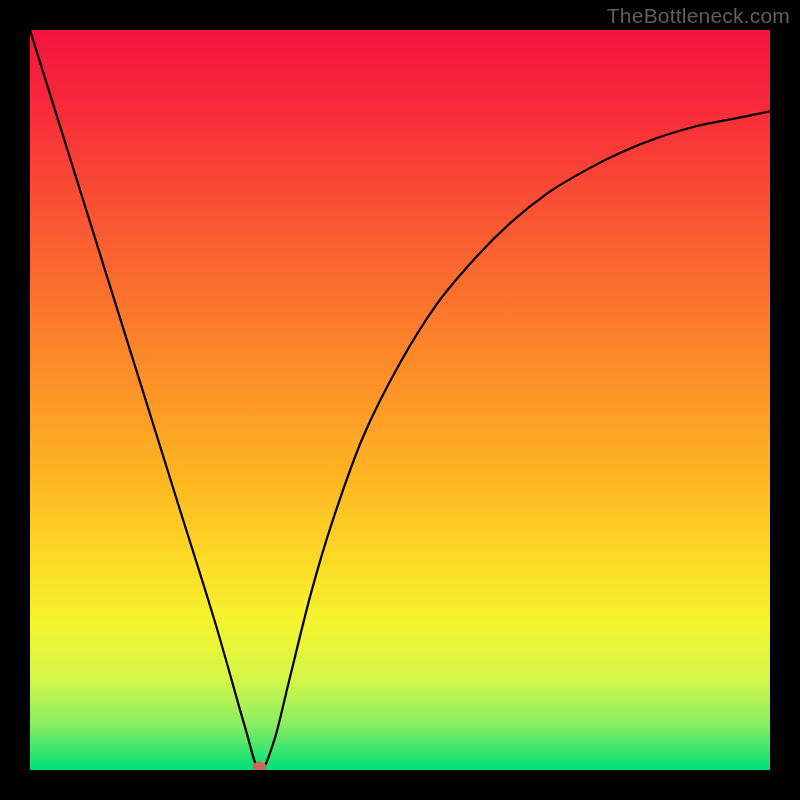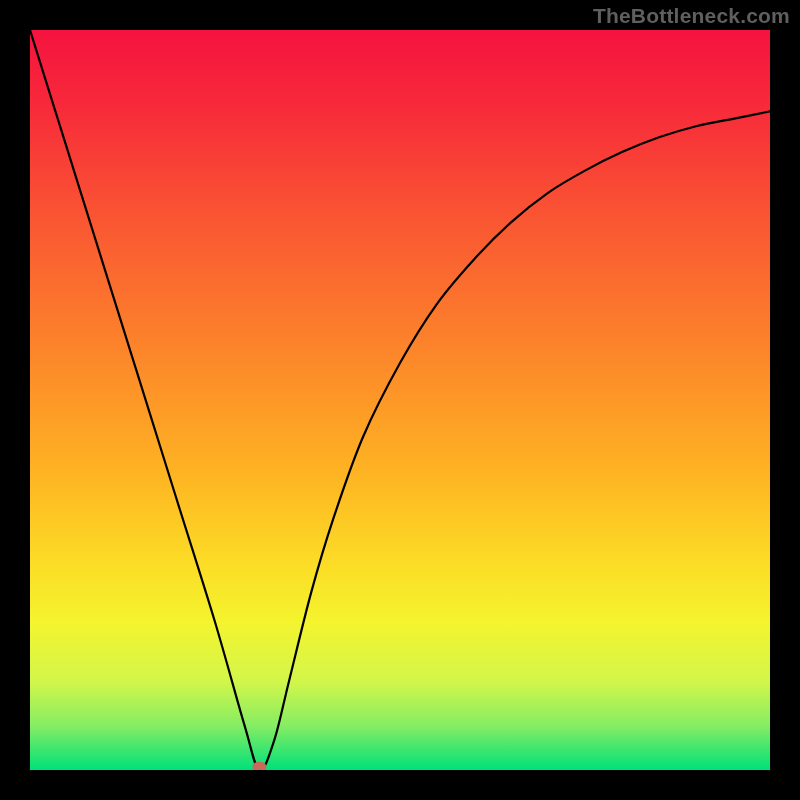--- a/index.html
+++ b/index.html
@@ -26,21 +26,21 @@
     width: 740px;
     height: 740px;
   }
   .watermark {
     position: absolute;
     top: 4px;
     right: 10px;
     color: #5f5f5f;
     font-size: 21px;
     letter-spacing: 0.2px;
-    font-weight: 700;
+    font-weight: 400;
   }
   svg {
     display: block;
   }
 </style>
 </head>
 <body>
 
 <div class="frame">
   <svg class="plot-area" viewBox="0 0 740 740">

